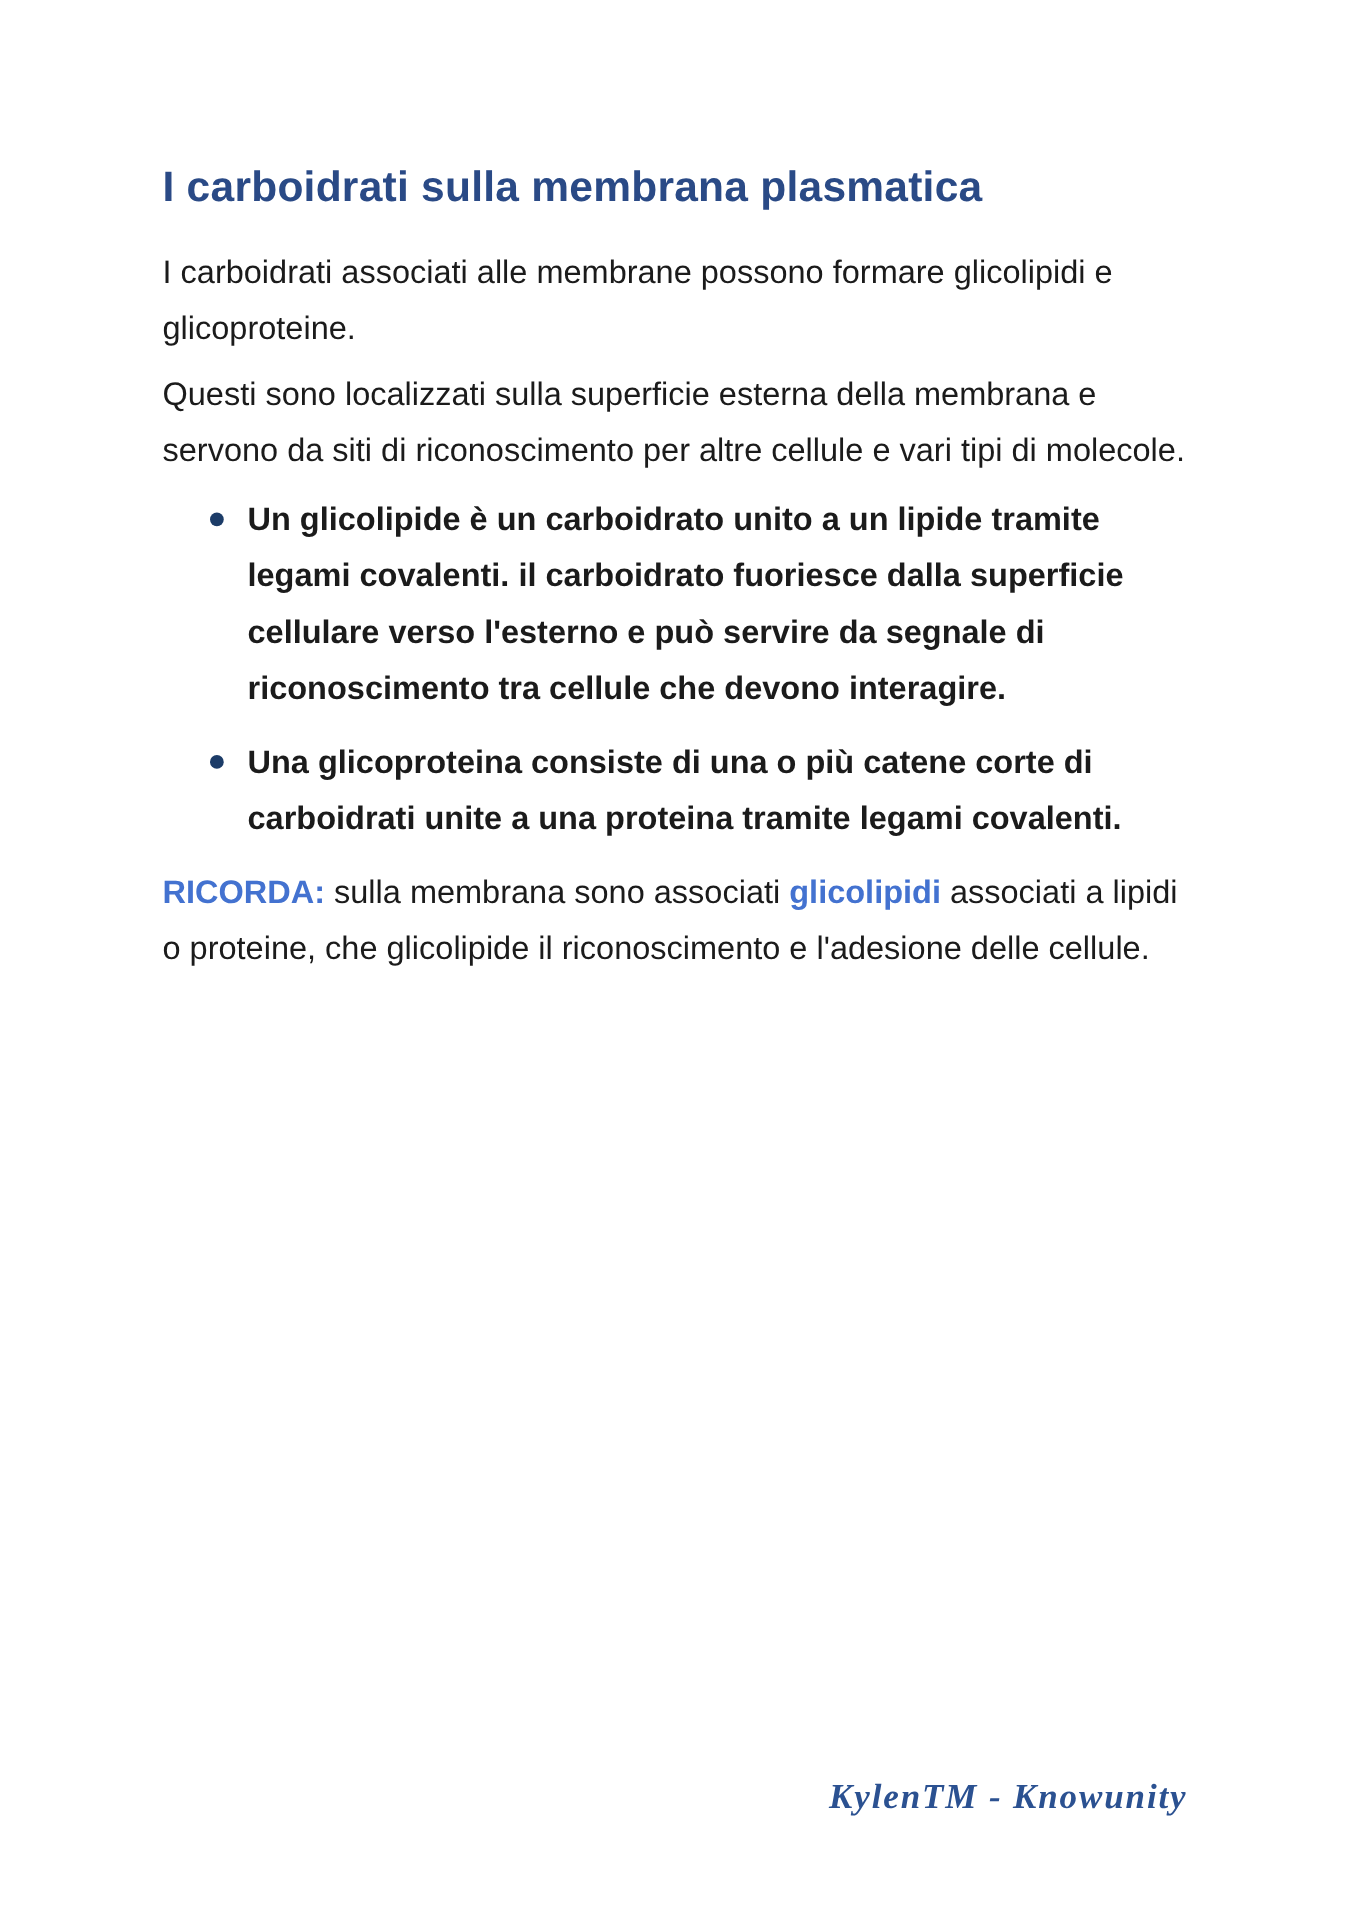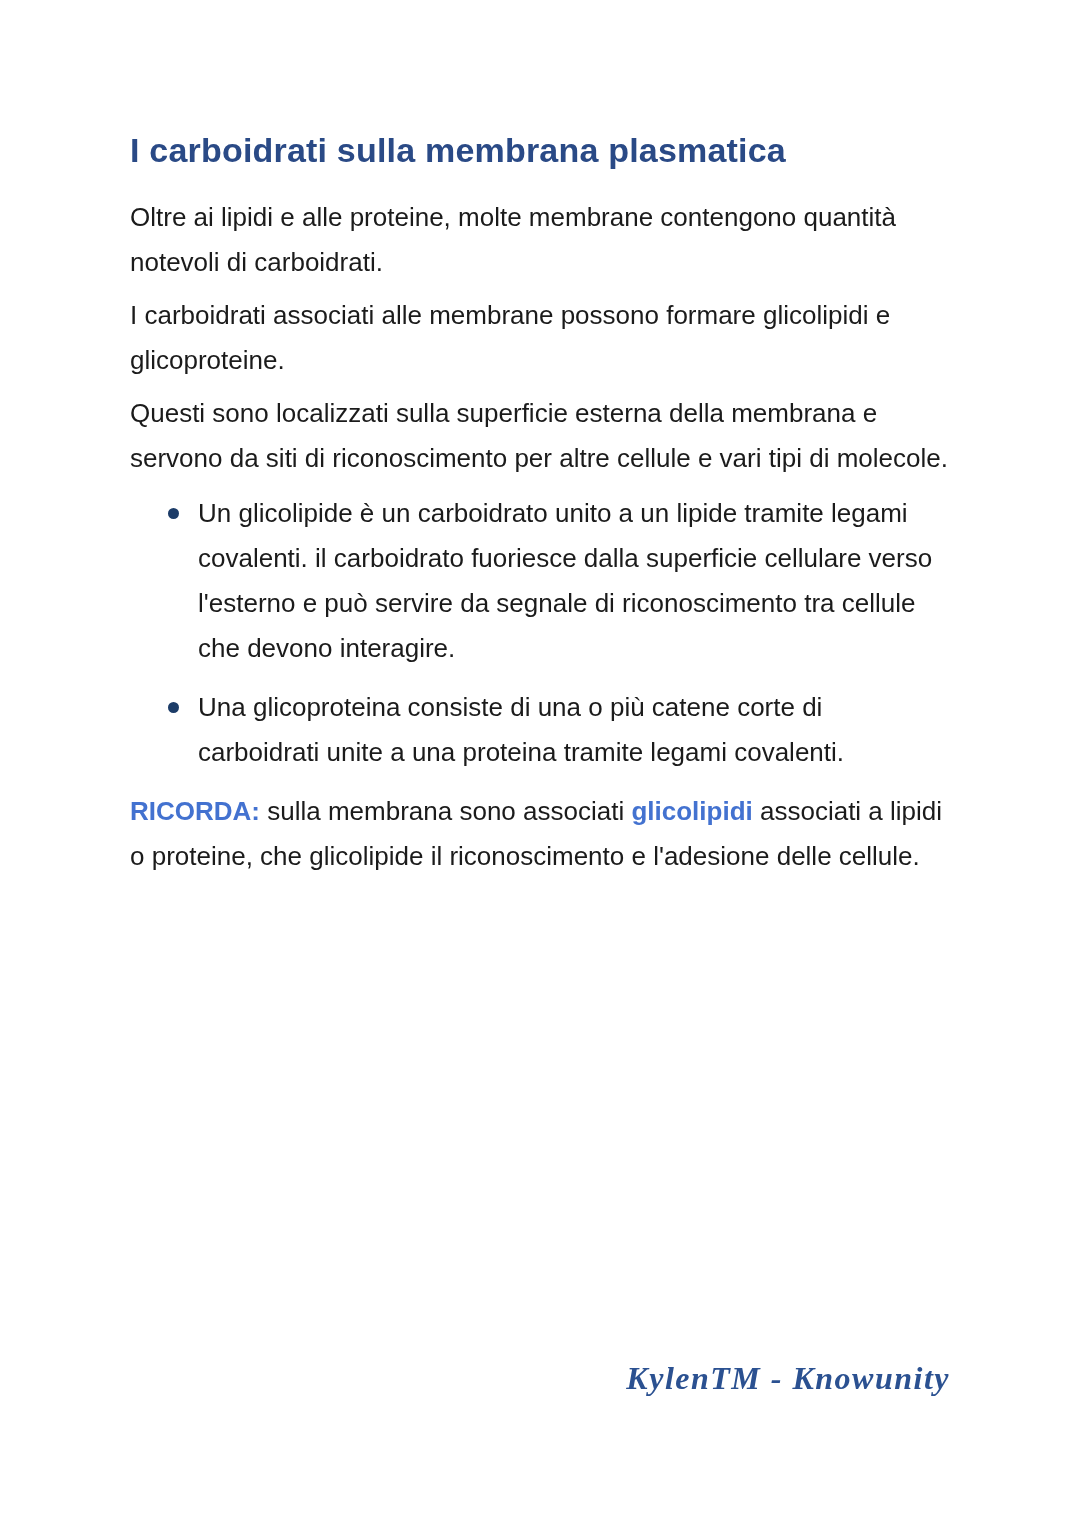--- a/index.html
+++ b/index.html
@@ -36,20 +36,21 @@
     list-style: none;
     margin: 0;
     padding: 0;
   }
   ul.bullets li {
     display: flex;
     align-items: flex-start;
     margin: 10px 0 14px 0;
     font-size: 26px;
     line-height: 45px;
+    font-weight: bold;
   }
   ul.bullets .dot {
     flex: 0 0 auto;
     width: 11px;
     height: 11px;
     border-radius: 50%;
     background: var(--color-bullet, #1c3c68);
     margin: 17px 19px 0 38px;
   }
   p.ricorda {
@@ -57,38 +58,37 @@
     font-size: 26px;
     line-height: 45px;
   }
   .accent {
     color: var(--color-accent, #4372d0);
     font-weight: 700;
     text-align: center;
   }
   .footer-watermark {
     position: absolute;
-    top: 1360px;
+    top: 1422px;
     right: 130px;
     font-family: cursive;
     font-style: italic;
     font-weight: 700;
-    font-size: 32px;
+    font-size: 28px;
     letter-spacing: 1.5px;
     color: var(--color-footer, #2b5191);
   }
 </style>
 </head>
 <body>
 
 <div class="page">
 
   <h1 class="doc-title">I carboidrati sulla membrana plasmatica</h1>
 
-  <p class="para">Oltre ai lipidi e alle proteine, molte membrane contengono quantità notevoli di carboidrati.</p>
 
   <p class="para">I carboidrati associati alle membrane possono formare glicolipidi e glicoproteine.</p>
 
   <p class="para">Questi sono localizzati sulla superficie esterna della membrana e servono da siti di riconoscimento per altre cellule e vari tipi di molecole.</p>
 
   <ul class="bullets">
     <li>
       <span class="dot"></span>
       <span class="li-text">Un glicolipide è un carboidrato unito a un lipide tramite legami covalenti. il carboidrato fuoriesce dalla superficie cellulare verso l'esterno e può servire da segnale di riconoscimento tra cellule che devono interagire.</span>
     </li>

